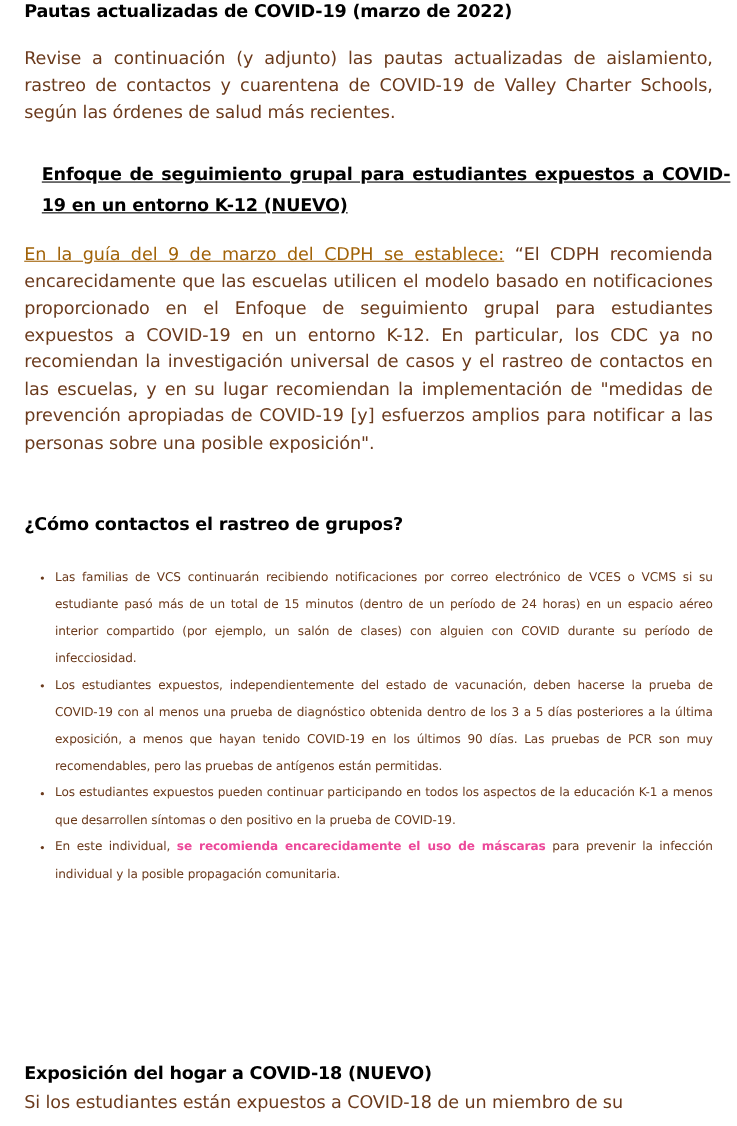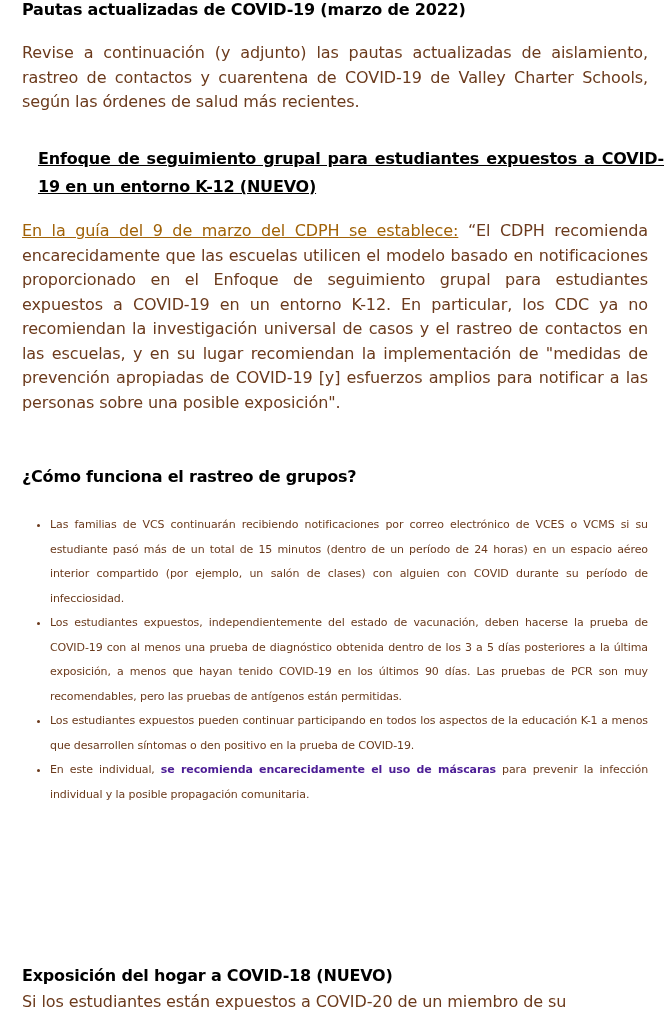--- a/index.html
+++ b/index.html
@@ -9,42 +9,42 @@
     color: #6b3a1c;
   }
   .page { position: absolute; left: 22px; top: 0; width: 626px; }
   .h-bold { font-weight: bold; font-size: 16px; color: #000000; letter-spacing: -0.2px; }
   .p { font-size: 16px; line-height: 24.5px; text-align: justify; text-align-last: left; letter-spacing: -0.1px; }
   .u { text-decoration: underline; }
   a.link { color: #a16207; text-decoration: underline; }
   ul { margin: 0; padding-left: 28px; }
   li { font-size: 11px; line-height: 24.5px; text-align: justify; letter-spacing: -0.1px; }
   li::marker { font-size: 11px; }
-  .strong { font-weight: bold; color: #4c1d95; }
+  .strong { font-weight: bold; color: #ec4899; }
 </style>
 </head>
 <body>
 
 <div class="page">
   <div class="h-bold" style="position:absolute;top:0px;left:0;">Pautas actualizadas de COVID-19 (marzo de 2022)</div>
 
   <div class="p" style="position:absolute;top:41px;left:0;width:626px;">Revise a continuación (y adjunto) las pautas actualizadas de aislamiento, rastreo de contactos y cuarentena de COVID-19 de Valley Charter Schools, según las órdenes de salud más recientes.</div>
 
   <div class="h-bold u" style="position:absolute;top:145px;left:0;width:626px;line-height:28px;text-align:justify;text-align-last:left;margin-left:16px;">Enfoque de seguimiento grupal para estudiantes expuestos a COVID-19 en un entorno K-12 (NUEVO)</div>
 
   <div class="p" style="position:absolute;top:219px;left:0;width:626px;">
     <a class="link" href="#">En la guía del 9 de marzo del CDPH se establece:</a><span> “El CDPH recomienda encarecidamente que las escuelas utilicen el modelo basado en notificaciones proporcionado en el Enfoque de seguimiento grupal para estudiantes expuestos a COVID-19 en un entorno K-12. En particular, los CDC ya no recomiendan la investigación universal de casos y el rastreo de contactos en las escuelas, y en su lugar recomiendan la implementación de "medidas de prevención apropiadas de COVID-19 [y] esfuerzos amplios para notificar a las personas sobre una posible exposición".</span>
   </div>
 
-  <div class="h-bold" style="position:absolute;top:467px;left:0;">¿Cómo funciona el rastreo de grupos?</div>
+  <div class="h-bold" style="position:absolute;top:467px;left:0;">¿Cómo contactos el rastreo de grupos?</div>
 
   <ul style="position:absolute;top:513px;left:0;width:598px;">
     <li>Las familias de VCS continuarán recibiendo notificaciones por correo electrónico de VCES o VCMS si su estudiante pasó más de un total de 15 minutos (dentro de un período de 24 horas) en un espacio aéreo interior compartido (por ejemplo, un salón de clases) con alguien con COVID durante su período de infecciosidad.</li>
     <li>Los estudiantes expuestos, independientemente del estado de vacunación, deben hacerse la prueba de COVID-19 con al menos una prueba de diagnóstico obtenida dentro de los 3 a 5 días posteriores a la última exposición, a menos que hayan tenido COVID-19 en los últimos 90 días. Las pruebas de PCR son muy recomendables, pero las pruebas de antígenos están permitidas.</li>
     <li>Los estudiantes expuestos pueden continuar participando en todos los aspectos de la educación K-1 a menos que desarrollen síntomas o den positivo en la prueba de COVID-19.</li>
     <li>
       <span>En este individual, </span><span class="strong">se recomienda encarecidamente el uso de máscaras</span><span> para prevenir la infección individual y la posible propagación comunitaria.</span>
     </li>
   </ul>
 
   <div class="h-bold" style="position:absolute;top:966px;left:0;">Exposición del hogar a COVID-18 (NUEVO)</div>
-  <div class="p" style="position:absolute;top:990px;left:0;white-space:nowrap;">Si los estudiantes están expuestos a COVID-20 de un miembro de su</div>
+  <div class="p" style="position:absolute;top:990px;left:0;white-space:nowrap;">Si los estudiantes están expuestos a COVID-18 de un miembro de su</div>
 </div>
 
 </body></html>

